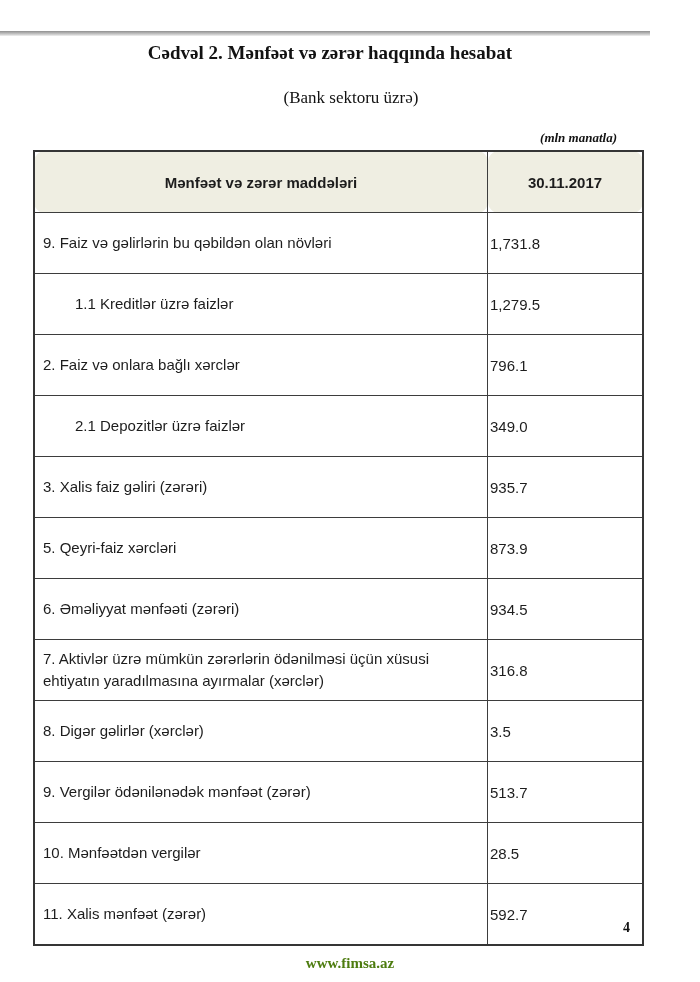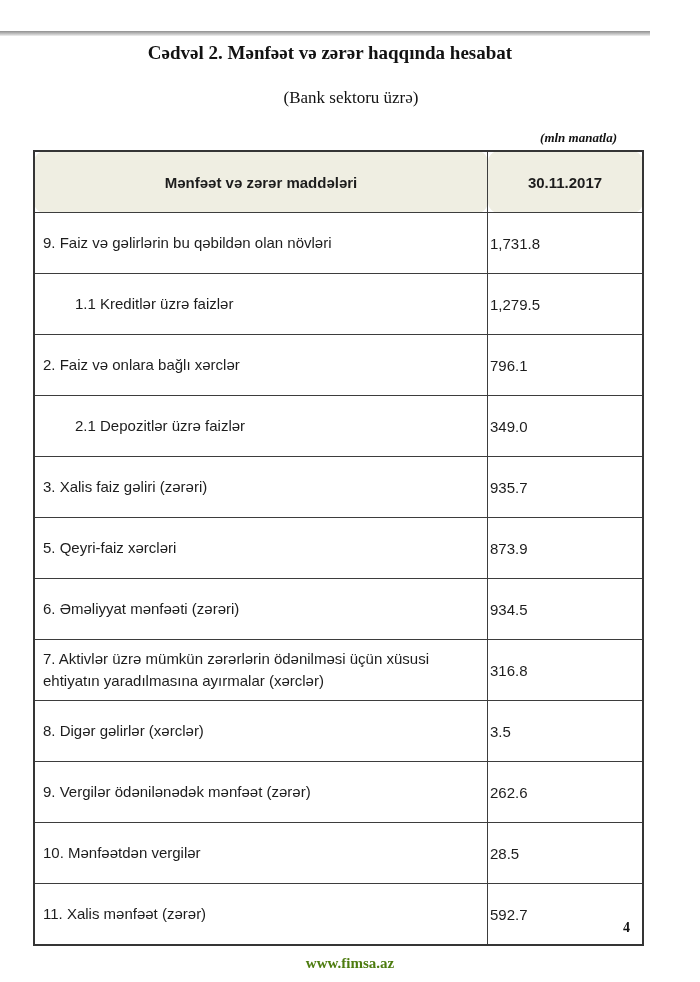--- a/index.html
+++ b/index.html
@@ -166,21 +166,21 @@
     <td class="cell-value">316.8</td>
   </tr>
 
   <tr>
     <td class="cell-label">8. Digər gəlirlər (xərclər)</td>
     <td class="cell-value">3.5</td>
   </tr>
 
   <tr>
     <td class="cell-label">9. Vergilər ödənilənədək mənfəət (zərər)</td>
-    <td class="cell-value">262.6</td>
+    <td class="cell-value">513.7</td>
   </tr>
 
   <tr>
     <td class="cell-label">10. Mənfəətdən vergilər</td>
     <td class="cell-value">28.5</td>
   </tr>
 
   <tr>
     <td class="cell-label">11. Xalis mənfəət (zərər)</td>
     <td class="cell-value">592.7</td>

